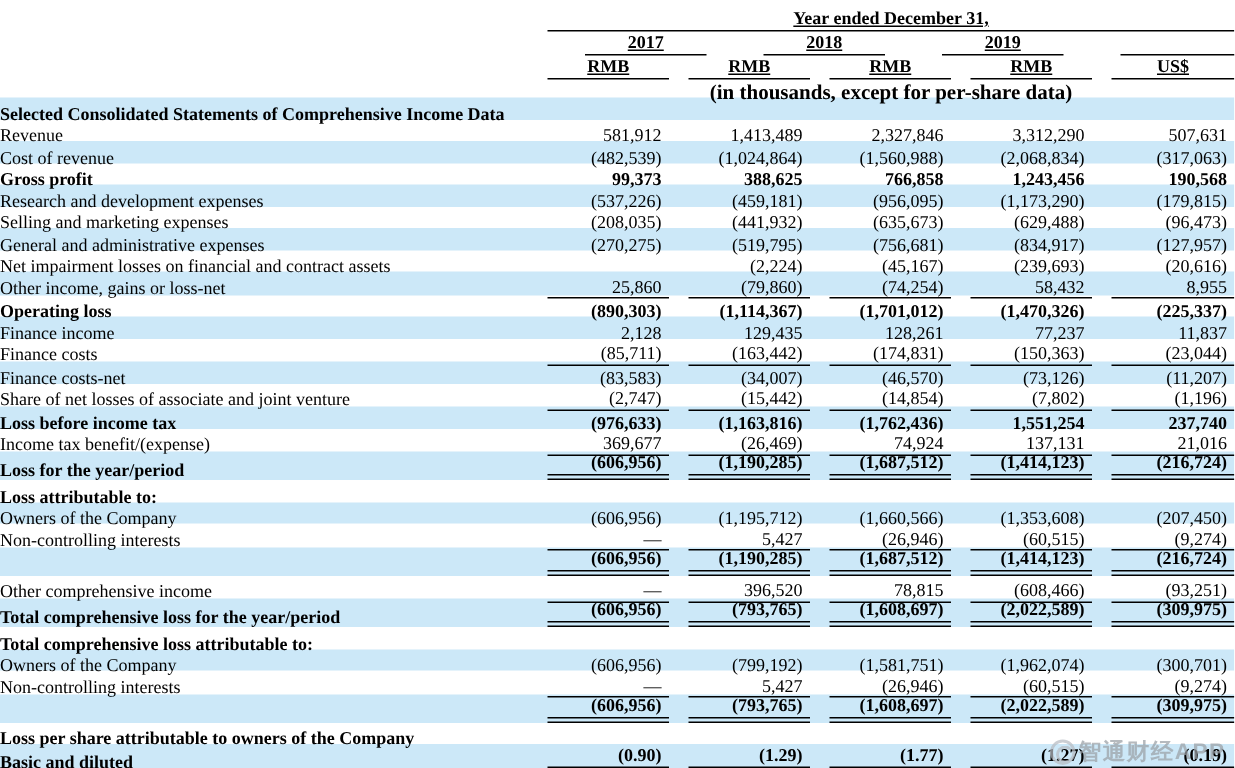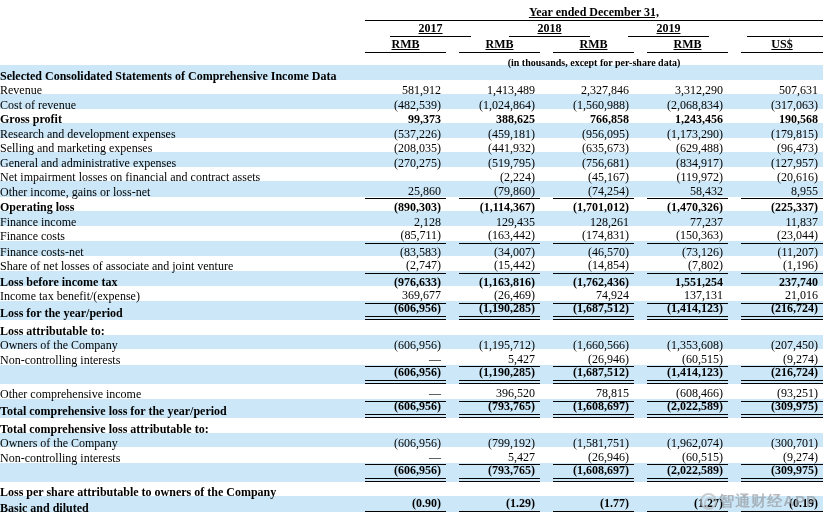--- a/index.html
+++ b/index.html
@@ -23,21 +23,21 @@
   .hrow2 { height:16px; line-height:13px;gap:25px; }
   .hrow3 { height:16px; line-height:13px; }
   .hrow4 { height:14px; line-height:13px; }
   .hcell { font-weight:bold; }
   .span5 { grid-column:2 / 7; }
   .span2 { grid-column:5 / 7; }
   .hline {
     display:block; margin-left:13px; text-align:center;
     border-bottom:1px solid #000; padding-bottom:1px;text-decoration:underline;
   }
-  .units { font-size:10px; text-align:center; display:block; margin-left:13px; }
+  .units { font-size:14px; text-align:center; display:block; margin-left:13px; }
   
   .row { height:14.5px; line-height:14.2px; }
   .row.rule-single { height:15.5px; }
   .row.rule-double { height:19px; }
   .row.shade { background:var(--stripe,#cce8f8); }
   .row.bold { font-weight:bold; }
   .cell.label { padding-left:0; white-space:nowrap; overflow:hidden;margin-top:18px; }
   .cell.num .val {
     display:block; margin-left:13px; padding-right:5px;
     text-align:right; white-space:nowrap;
@@ -248,21 +248,21 @@
         <div class="cell num">
           <span class="val"></span>
         </div>
         <div class="cell num">
           <span class="val">(2,224)</span>
         </div>
         <div class="cell num">
           <span class="val">(45,167)</span>
         </div>
         <div class="cell num">
-          <span class="val">(119,972)</span>
+          <span class="val">(239,693)</span>
         </div>
         <div class="cell num">
           <span class="val">(20,616)</span>
         </div>
       </div>
       <div class="grid-row row shade rule-single">
         <div class="cell label">Other income, gains or loss-net</div>
         <div class="cell num">
           <span class="val">25,860</span>
         </div>

